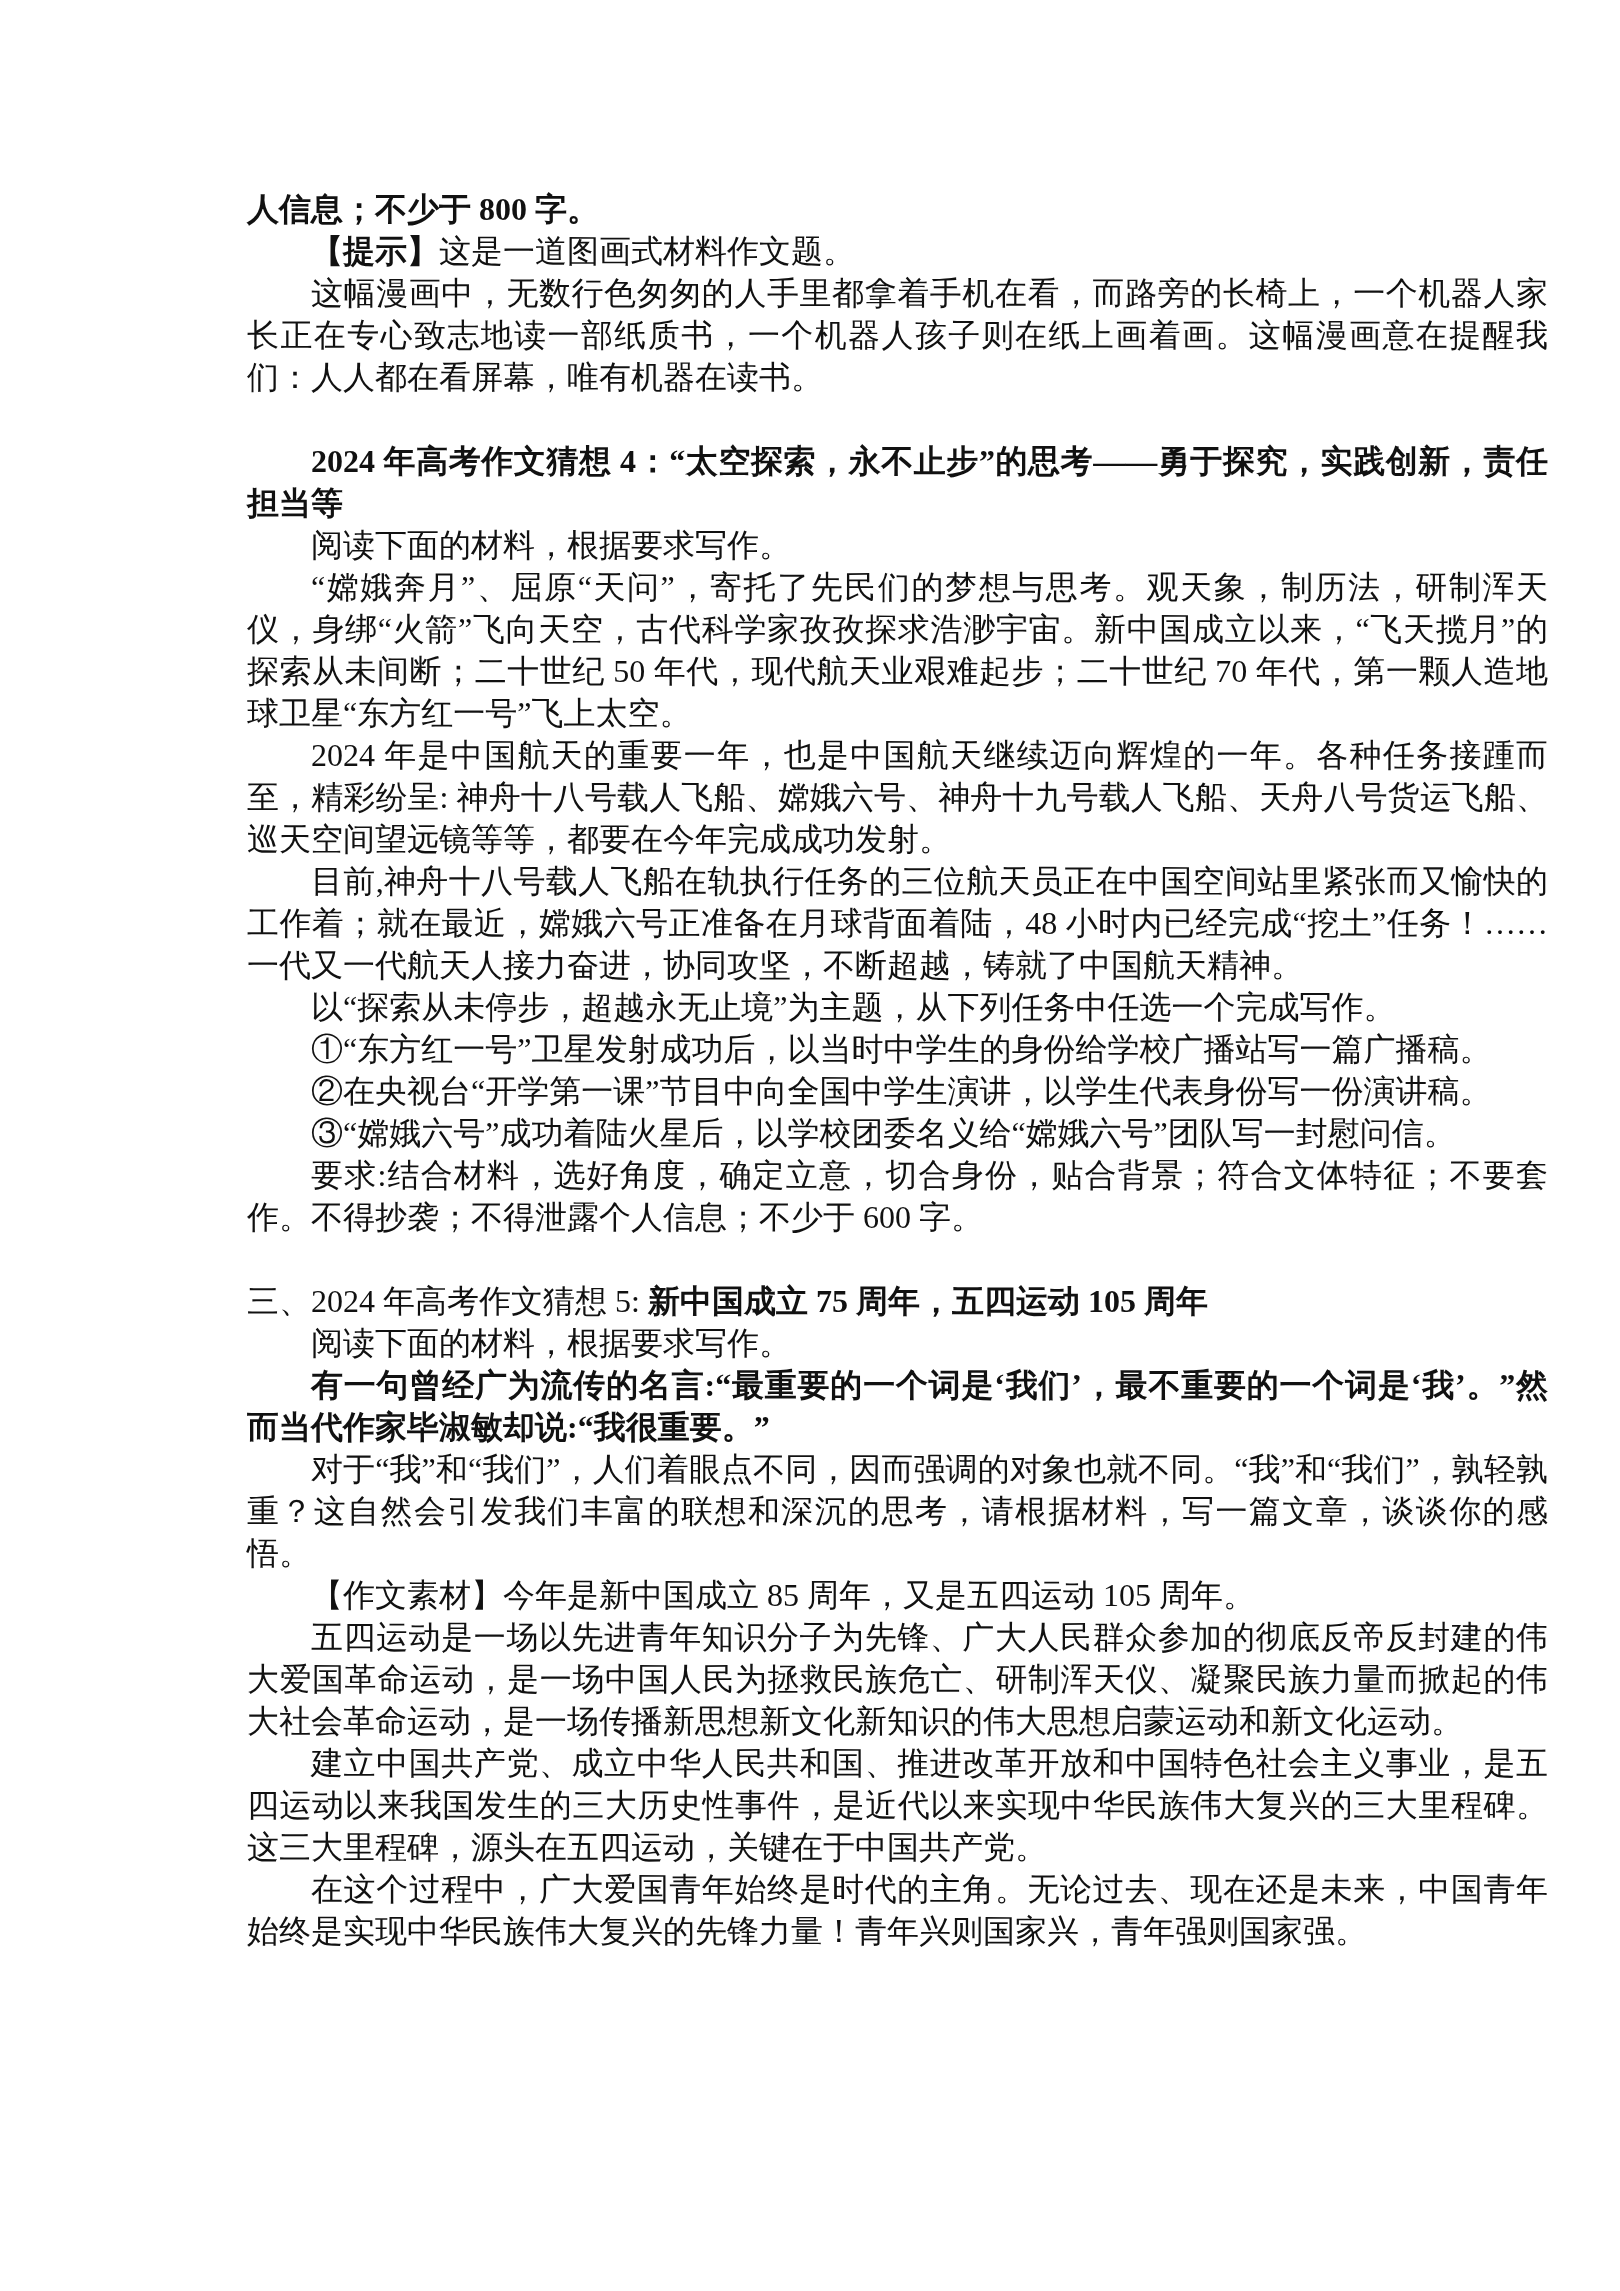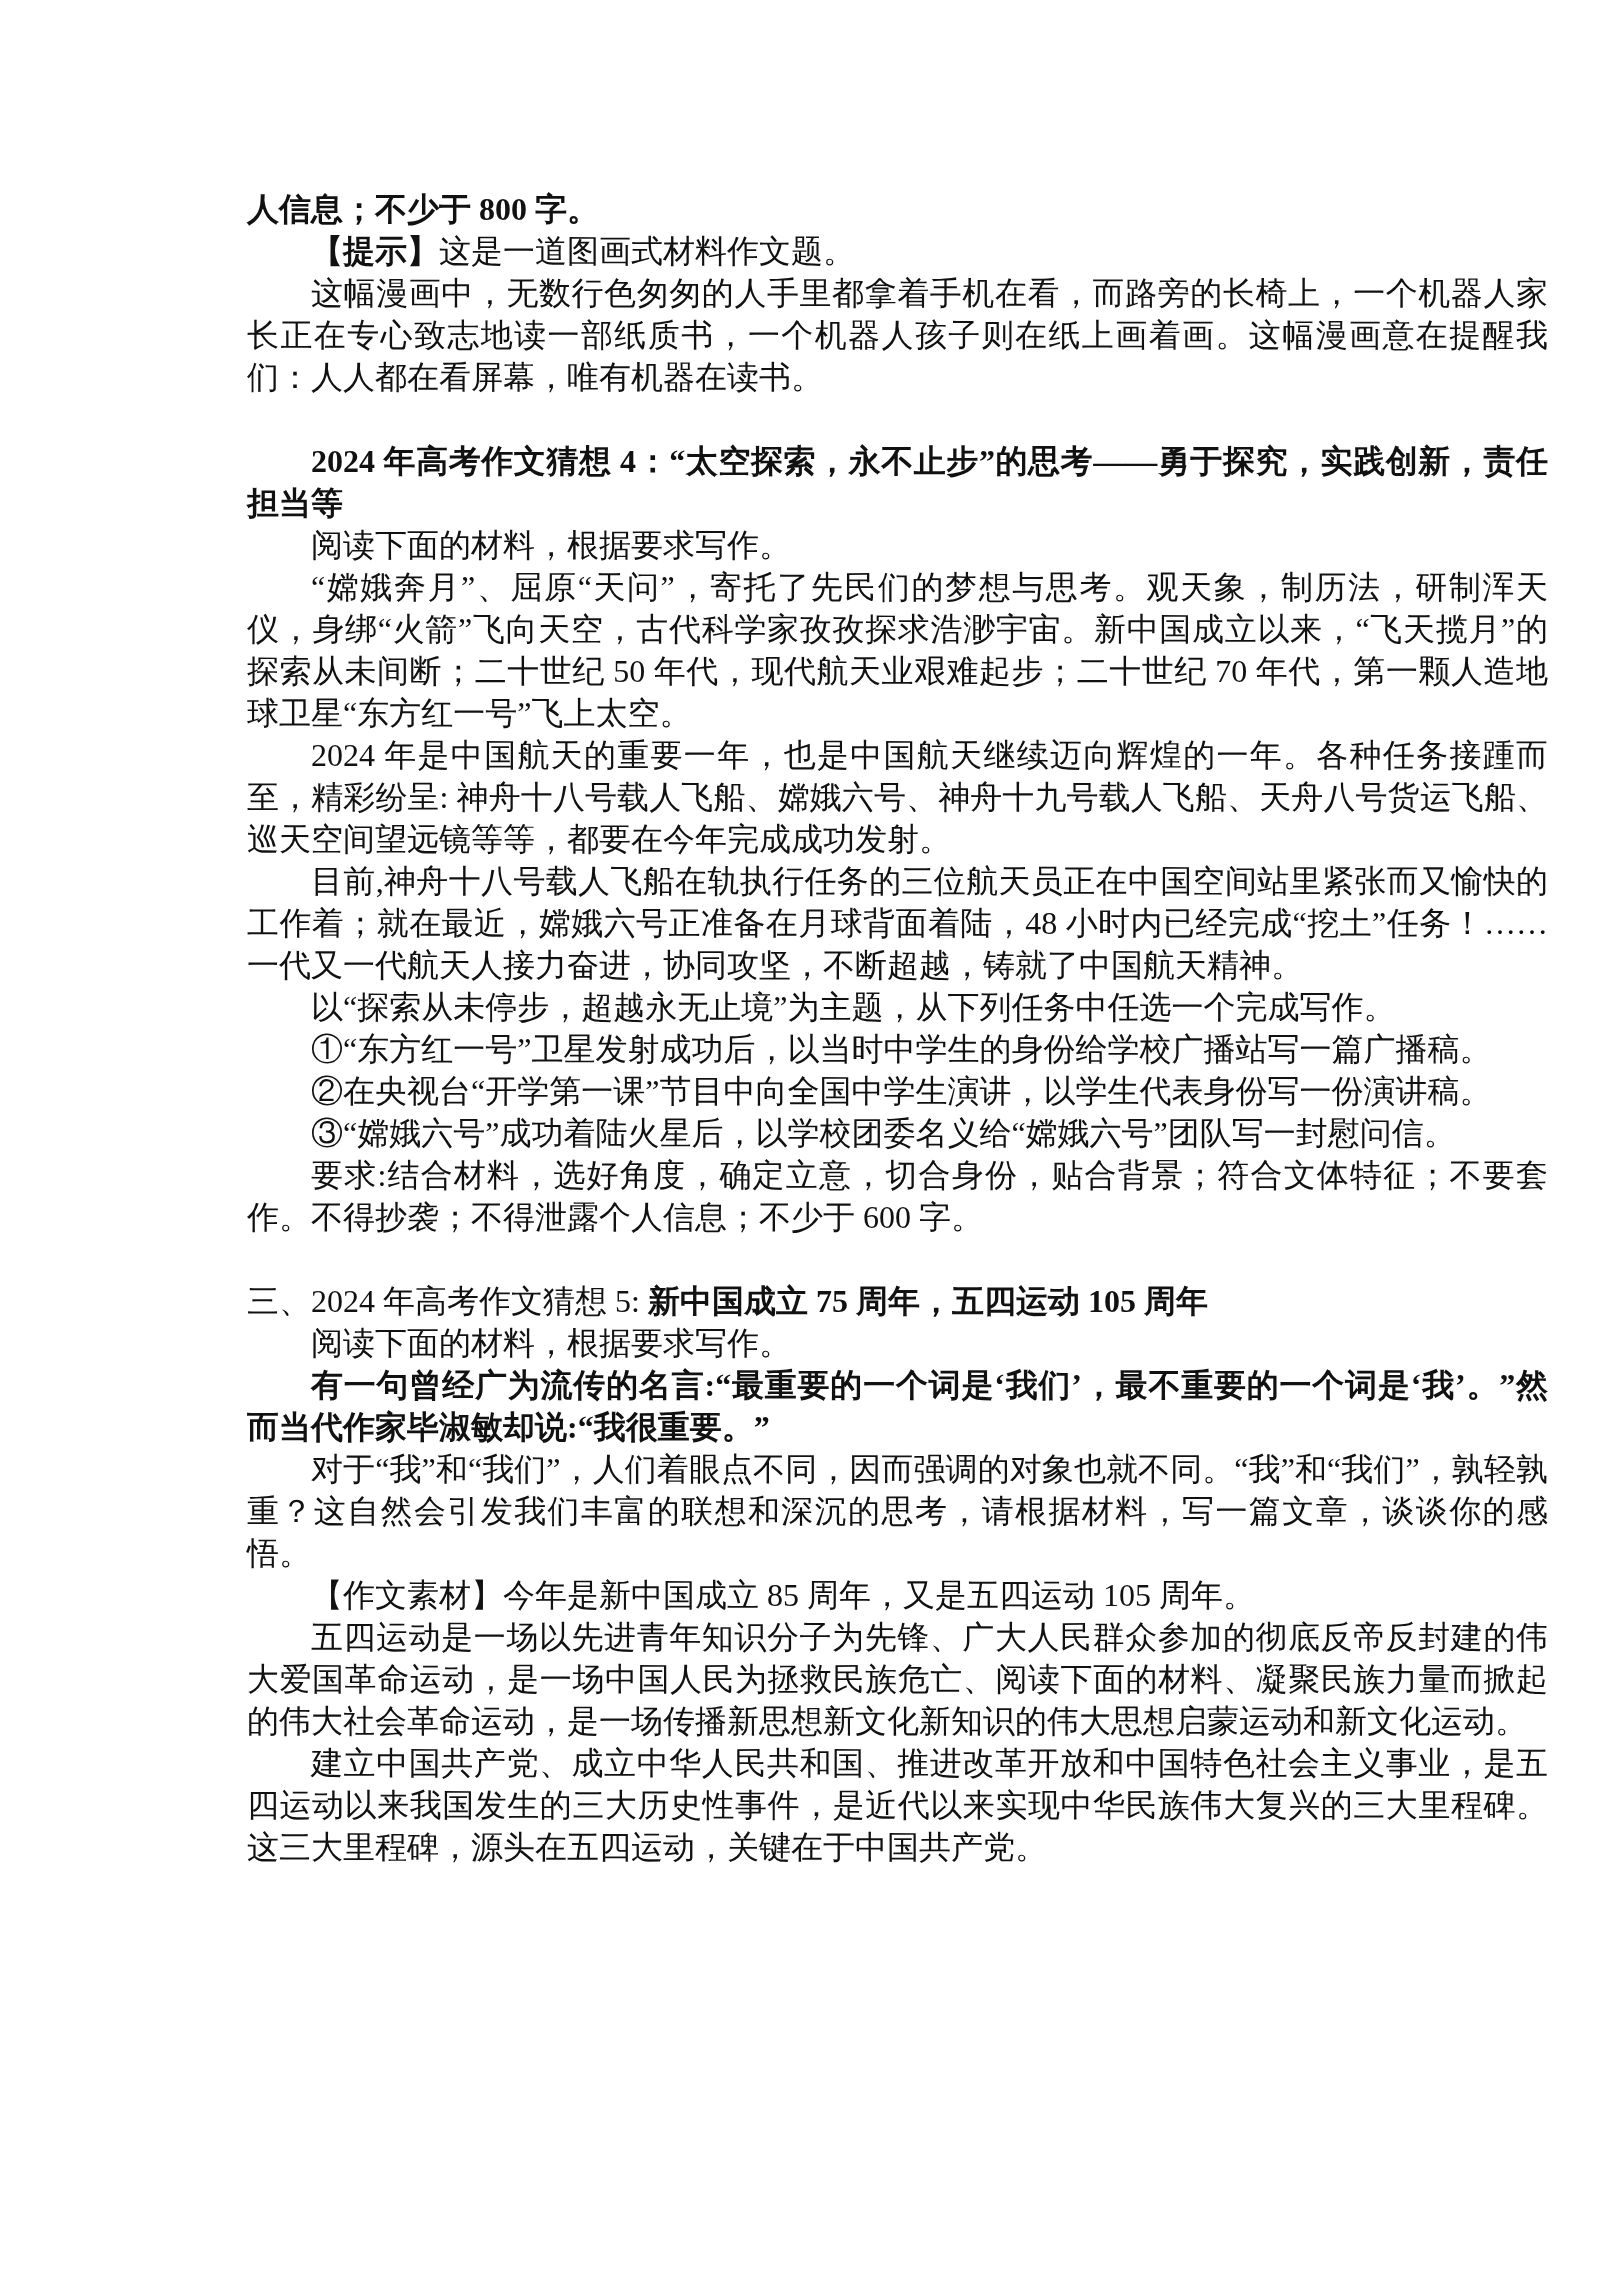--- a/index.html
+++ b/index.html
@@ -59,17 +59,18 @@
   <p>③“嫦娥六号”成功着陆火星后，以学校团委名义给“嫦娥六号”团队写一封慰问信。</p>
   <p>要求:结合材料，选好角度，确定立意，切合身份，贴合背景；符合文体特征；不要套作。不得抄袭；不得泄露个人信息；不少于 600 字。</p>
 
   <div class="spacer"></div>
 
   <p class="flush"><span>三、2024 年高考作文猜想 5: </span><span class="bold">新中国成立 75 周年，五四运动 105 周年</span></p>
   <p>阅读下面的材料，根据要求写作。</p>
   <p class="bold">有一句曾经广为流传的名言:“最重要的一个词是‘我们’，最不重要的一个词是‘我’。”然而当代作家毕淑敏却说:“我很重要。”</p>
   <p>对于“我”和“我们”，人们着眼点不同，因而强调的对象也就不同。“我”和“我们”，孰轻孰重？这自然会引发我们丰富的联想和深沉的思考，请根据材料，写一篇文章，谈谈你的感悟。</p>
   <p><span>【作文素材】</span><span>今年是新中国成立 85 周年，又是五四运动 105 周年。</span></p>
-  <p>五四运动是一场以先进青年知识分子为先锋、广大人民群众参加的彻底反帝反封建的伟大爱国革命运动，是一场中国人民为拯救民族危亡、阅读下面的材料、凝聚民族力量而掀起的伟大社会革命运动，是一场传播新思想新文化新知识的伟大思想启蒙运动和新文化运动。</p>
+  <p>五四运动是一场以先进青年知识分子为先锋、广大人民群众参加的彻底反帝反封建的伟大爱国革命运动，是一场中国人民为拯救民族危亡、研制浑天仪、凝聚民族力量而掀起的伟大社会革命运动，是一场传播新思想新文化新知识的伟大思想启蒙运动和新文化运动。</p>
   <p>建立中国共产党、成立中华人民共和国、推进改革开放和中国特色社会主义事业，是五四运动以来我国发生的三大历史性事件，是近代以来实现中华民族伟大复兴的三大里程碑。这三大里程碑，源头在五四运动，关键在于中国共产党。</p>
+  <p>在这个过程中，广大爱国青年始终是时代的主角。无论过去、现在还是未来，中国青年始终是实现中华民族伟大复兴的先锋力量！青年兴则国家兴，青年强则国家强。</p>
 
 </div>
 
 
 </body></html>

